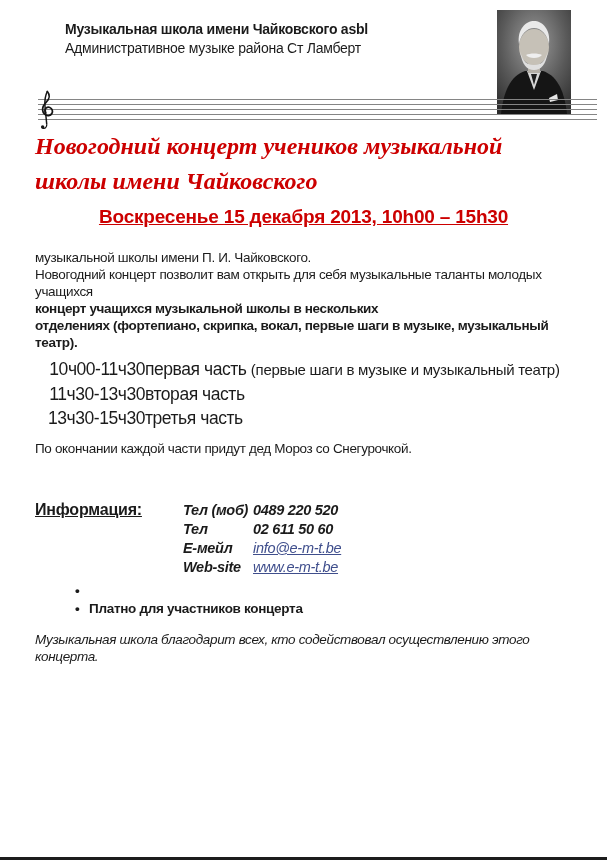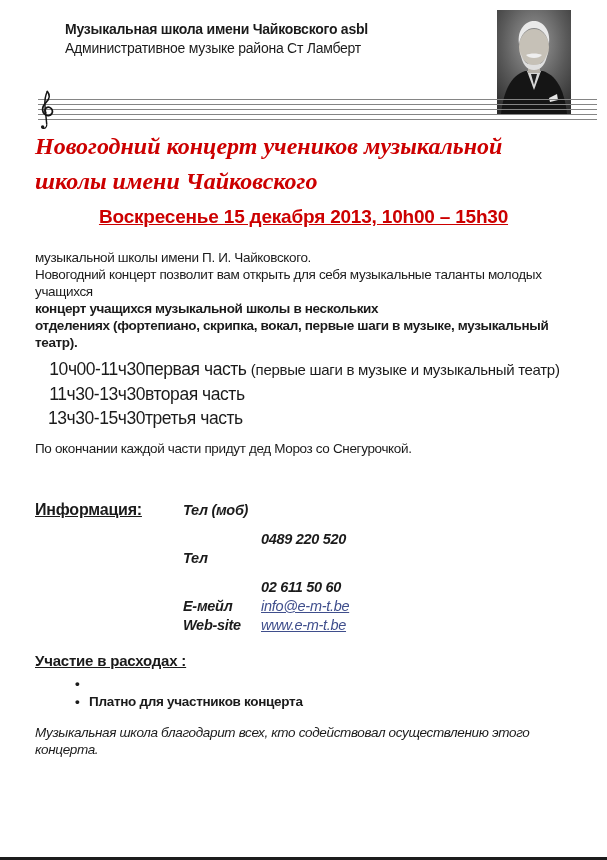--- a/index.html
+++ b/index.html
@@ -62,23 +62,23 @@
   .after-note{margin-top:10px;font-weight:normal;}
 
   
   .info{margin-top:44px;display:flex;}
   .info-heading{
     width:148px;flex:0 0 148px;
     font-size:16px;font-weight:bold;letter-spacing:-0.2px;
     text-decoration:underline;
   }
   .info-rows{flex:1;}
-  .info-row{display:flex;font-size:14.5px;line-height:19px;letter-spacing:-0.3px;gap:8px;}
+  .info-row{display:flex;font-size:14.5px;line-height:19px;letter-spacing:-0.3px;}
   .info-label{width:70px;flex:0 0 70px;font-weight:bold;font-style:italic;}
-  .info-value{font-weight:bold;font-style:italic;margin-top:29px;}
+  .info-value{font-weight:bold;font-style:italic;}
   .link{font-weight:normal;font-style:italic;color:#3F4E8C;text-decoration:underline;cursor:pointer;}
 
   
   .part-heading{
     margin-top:16px;
     font-size:15px;line-height:19px;font-weight:bold;letter-spacing:-0.2px;
     text-decoration:underline;
   }
   .bullets{margin-top:5px;}
   .bullet-row{display:flex;font-size:13.5px;line-height:17.5px;font-weight:bold;letter-spacing:-0.3px;}
@@ -180,21 +180,20 @@
           <span class="info-label">Е-мейл</span>
           <a class="link">info@e-m-t.be</a>
         </div>
         <div class="info-row">
           <span class="info-label">Web-site</span>
           <a class="link">www.e-m-t.be</a>
         </div>
       </div>
     </div>
 
-    <div class="part-heading">Участие в расходах :</div>
     <div class="bullets">
       <div class="bullet-row">
         <span class="bullet-mark">•</span>
       </div>
       <div class="bullet-row">
         <span class="bullet-mark">•</span>
         <span>Платно для участников концерта</span>
       </div>
     </div>
 

